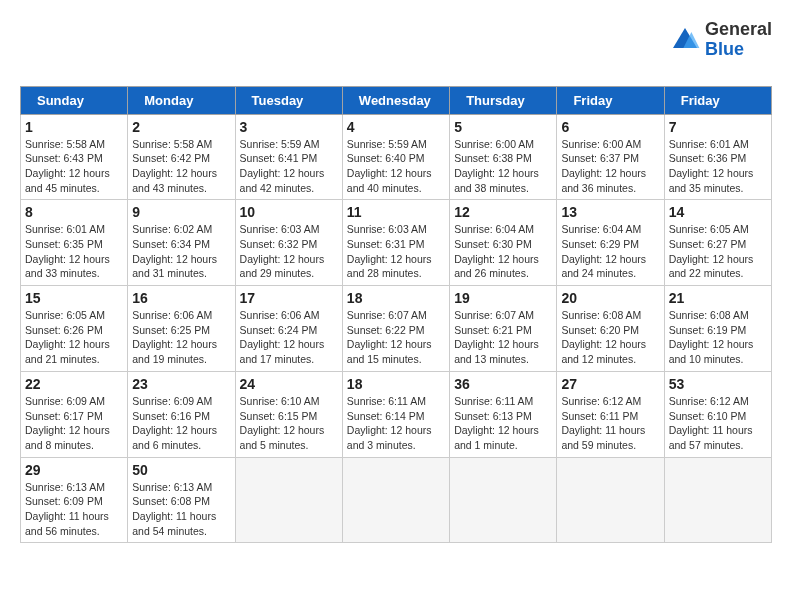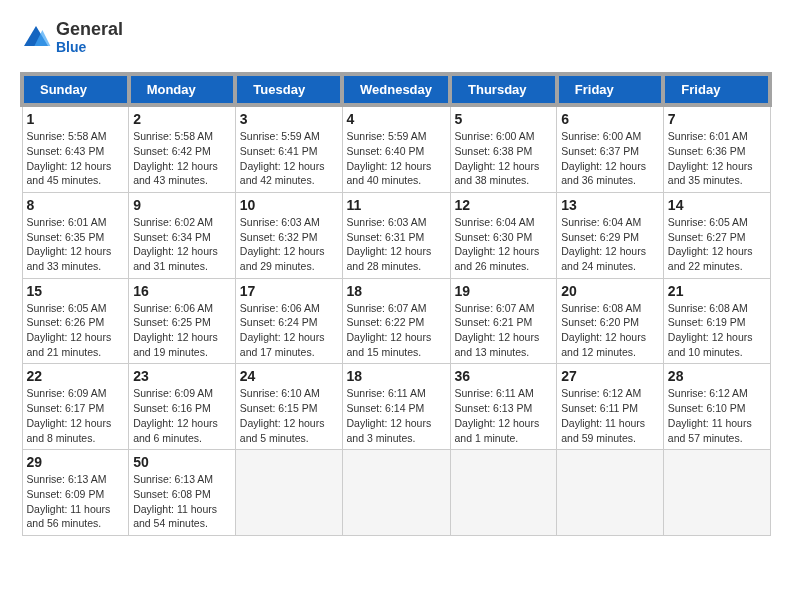--- a/index.html
+++ b/index.html
@@ -5,41 +5,41 @@
     * { box-sizing: border-box; margin: 0; padding: 0; }
     body {
       font-family: Arial, sans-serif;
       background: #fff;
       width: 792px;
       min-height: 612px;
       padding: 20px;
     }
     .header-area {
       display: flex;
-      justify-content: flex-start;
+      justify-content: flex-end;
       align-items: flex-start;
-      margin-bottom: 17px;
+      margin-bottom: 26px;
     }
     .logo {
       display: flex;
       align-items: center;
       gap: 4px;
     }
     .logo-text {
       display: flex;
       flex-direction: column;
       line-height: 1.1;
     }
     .logo-general {
       font-size: 18px;
       font-weight: bold;
       color: #333;
     }
     .logo-blue {
-      font-size: 14px;
+      font-size: 18px;
       font-weight: bold;
       color: #1565c0;
     }
     .logo-icon {
       width: 32px;
       height: 32px;
     }
     .title-area {
       text-align: right;
     }
@@ -57,21 +57,21 @@
       border-collapse: collapse;
       font-size: 11px;
     }
     .calendar th {
       background-color: #1565c0;
       color: #fff;
       padding: 6px 16px;
       text-align: left;
       font-size: 13px;
       font-weight: bold;
-      border: 4px solid #a3a3a3;
+      border: 1px solid #a3a3a3;
     }
     .calendar td {
       border: 1px solid #ccc;
       vertical-align: top;
       padding: 4px;
       width: calc(100% / 7);
       min-height: 80px;
       background: #fff;
     }
     .calendar td.empty {
@@ -230,21 +230,21 @@
   </td>
         <td>
     <span class="day-number">36</span>
     <div class="day-info">Sunrise: 6:11 AM<br>Sunset: 6:13 PM<br>Daylight: 12 hours and 1 minute.</div>
   </td>
         <td>
     <span class="day-number">27</span>
     <div class="day-info">Sunrise: 6:12 AM<br>Sunset: 6:11 PM<br>Daylight: 11 hours and 59 minutes.</div>
   </td>
         <td>
-    <span class="day-number">28</span>
+    <span class="day-number">53</span>
     <div class="day-info">Sunrise: 6:12 AM<br>Sunset: 6:10 PM<br>Daylight: 11 hours and 57 minutes.</div>
   </td>
       </tr>
       <tr>
         <td>
     <span class="day-number">29</span>
     <div class="day-info">Sunrise: 6:13 AM<br>Sunset: 6:09 PM<br>Daylight: 11 hours and 56 minutes.</div>
   </td>
         <td>
     <span class="day-number">50</span>

